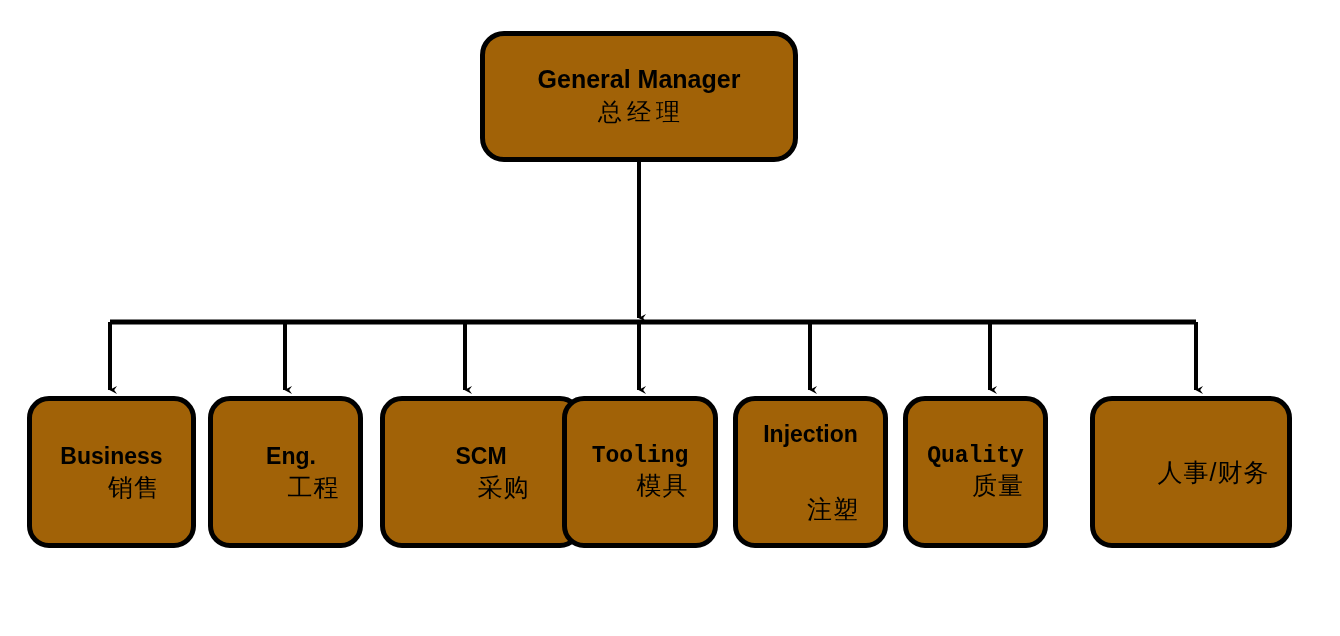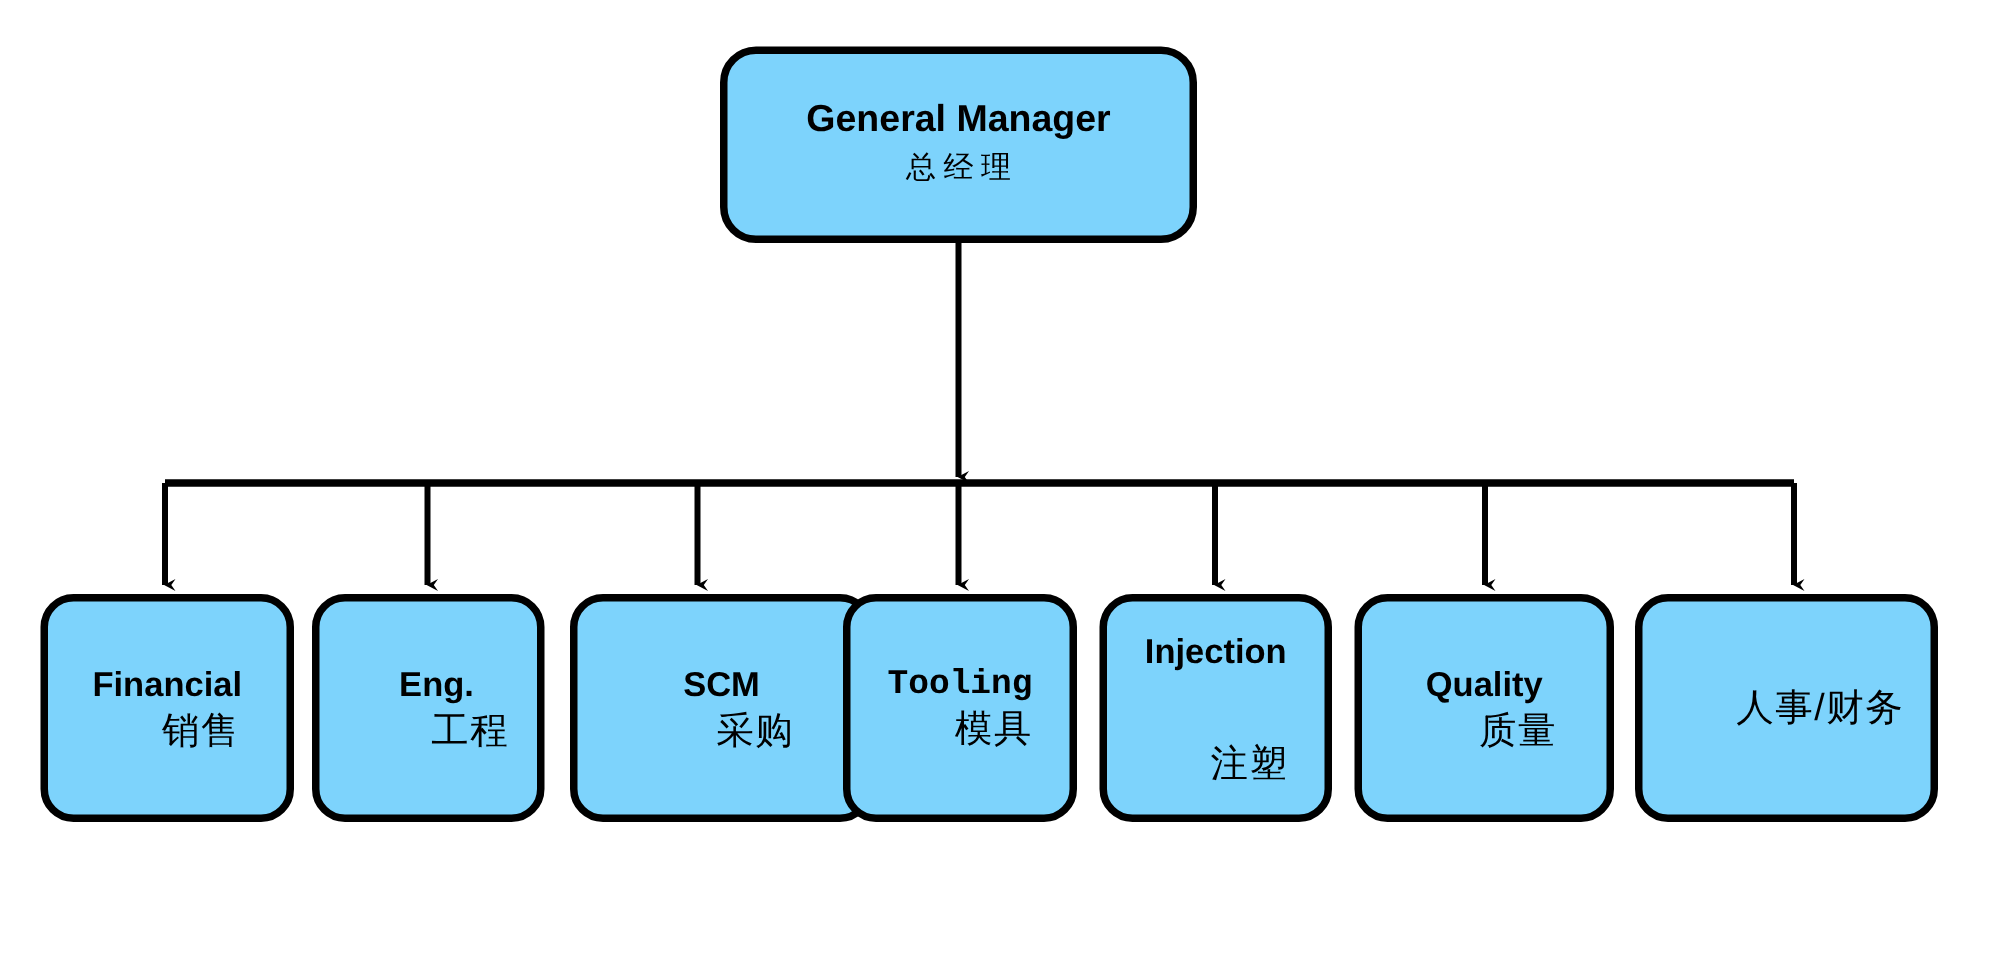--- a/index.html
+++ b/index.html
@@ -22,21 +22,21 @@
     position: absolute;
     left: 0;
     top: 0;
     width: 1340px;
     height: 636px;
     pointer-events: none;
   }
   .node {
     position: absolute;
     box-sizing: border-box;
-    background: #7dd3fc;
+    background: #a16207;
     border: 5px solid #000000;
     border-radius: 22px;
     display: flex;
     flex-direction: column;
     align-items: center;
     justify-content: center;
     text-align: center;
     color: #000000;
     z-index: 2;
   }
@@ -55,21 +55,21 @@
     top: 31px;
     width: 318px;
     height: 131px;
     border-radius: 24px;
   }
   #node-root .line-en {
     font-size: 25px;
     line-height: 31px;
   }
   #node-root .line-zh {
-    font-size: 20px;
+    font-size: 24px;
     line-height: 34px;
     letter-spacing: 5px;
     text-indent: 5px;
   }
   
   .child {
     top: 396px;
     height: 152px;
   }
   .child .line-en {
@@ -108,21 +108,21 @@
     <line x1="990" y1="322" x2="990" y2="390" stroke="#000000" stroke-width="4" marker-end="url(#arrowhead)"></line>
     <line x1="1196" y1="322" x2="1196" y2="390" stroke="#000000" stroke-width="4" marker-end="url(#arrowhead)"></line>
   </svg>
 
   <div class="node" id="node-root">
     <span class="line-en">General Manager</span>
     <span class="line-zh">总经理</span>
   </div>
 
   <div class="node child" id="node-business" style="left:27px; width:169px;">
-    <span class="line-en">Financial</span>
+    <span class="line-en">Business</span>
     <span class="line-zh">销售</span>
   </div>
 
   <div class="node child" id="node-engineering" style="left:208px; width:155px;padding-left:11px;">
     <span class="line-en">Eng.</span>
     <span class="line-zh">工程</span>
   </div>
 
   <div class="node child" id="node-scm" style="left:380px; width:202px;">
     <span class="line-en">SCM</span>
@@ -132,21 +132,21 @@
   <div class="node child" id="node-tooling" style="left:562px; width:156px;font-family:Liberation Mono, monospace;">
     <span class="line-en">Tooling</span>
     <span class="line-zh">模具</span>
   </div>
 
   <div class="node child" id="node-injection" style="left:733px; width:155px;gap:44px;">
     <span class="line-en">Injection</span>
     <span class="line-zh">注塑</span>
   </div>
 
-  <div class="node child" id="node-quality" style="left:903px; width:173px;">
+  <div class="node child" id="node-quality" style="left:903px; width:145px;font-family:Liberation Mono, monospace;">
     <span class="line-en">Quality</span>
     <span class="line-zh">质量</span>
   </div>
 
   <div class="node child" id="node-hr-financial" style="left:1090px; width:202px;">
     <span class="line-zh">人事/财务</span>
   </div>
 
 </div>
 

